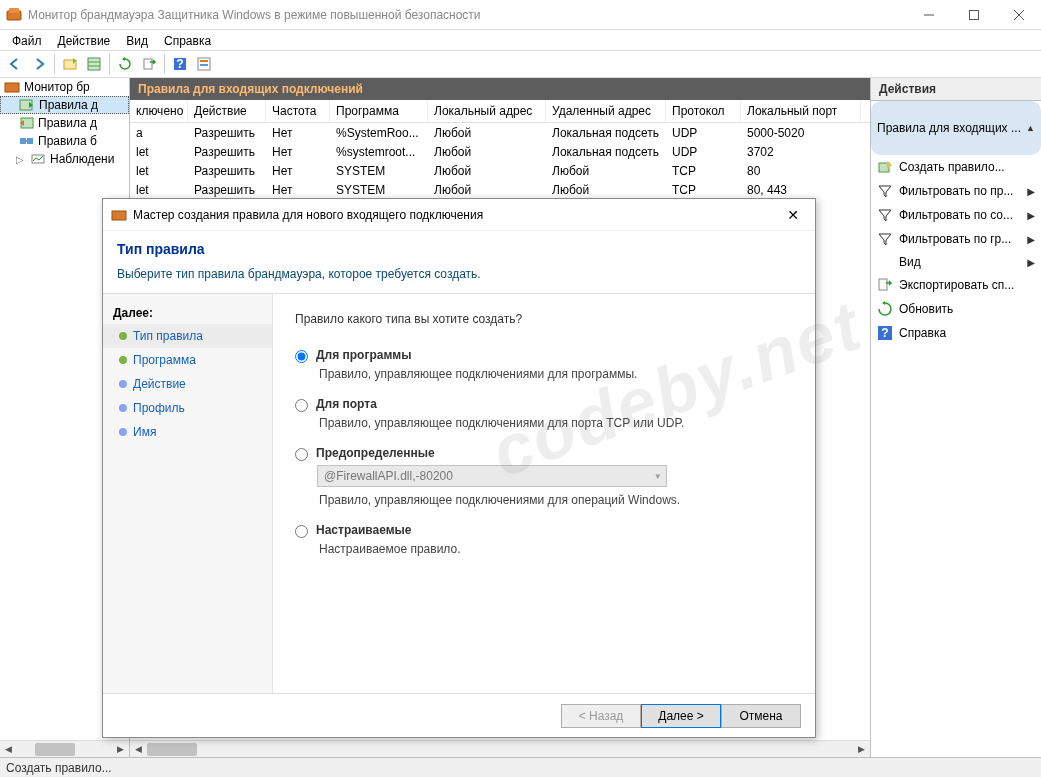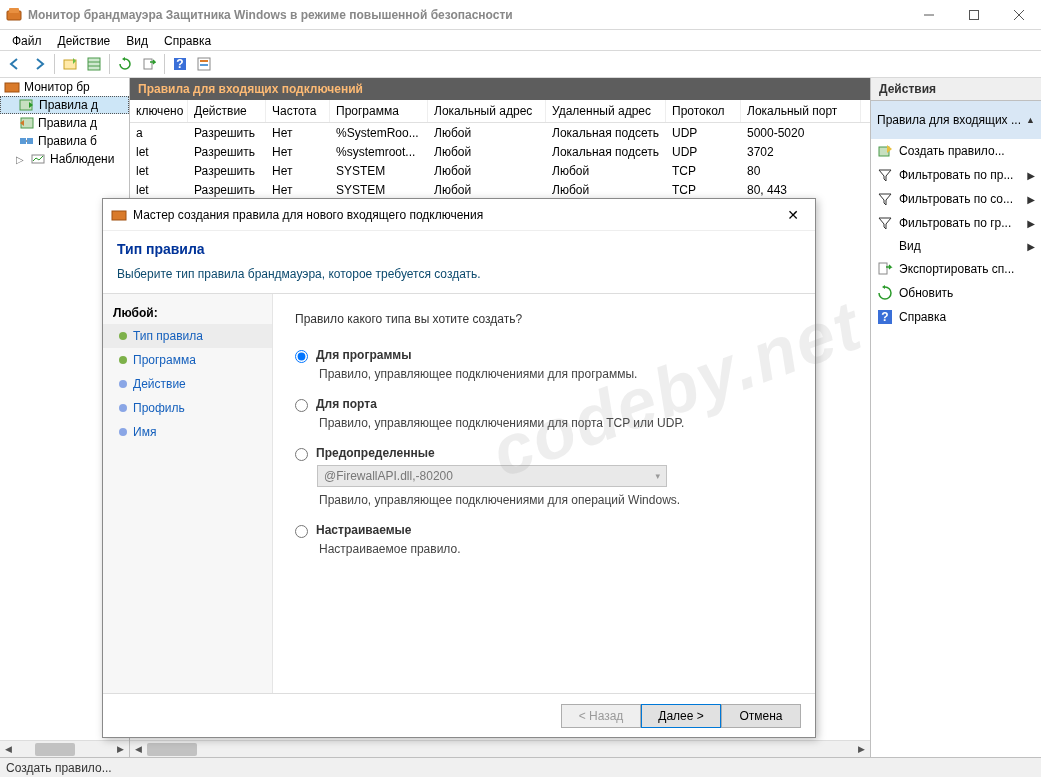--- a/index.html
+++ b/index.html
@@ -1,21 +1,21 @@
 <!DOCTYPE html>
 <html><head>
 <meta charset="utf-8">
 <style>
 * { box-sizing: border-box; margin: 0; padding: 0; font-family: "Segoe UI", Tahoma, sans-serif; font-size: 12px; }
 html, body { width: 1041px; height: 777px; overflow: hidden; background: #fff; }
 
 
 .titlebar { height: 30px; display: flex; align-items: center; padding: 0 0 0 6px; border-bottom: 1px solid #d9d9d9; }
 .titlebar .icon { width: 16px; height: 16px; margin-right: 6px; }
-.titlebar .title { color: #888; flex: 1; font-weight: bold; }
+.titlebar .title { color: #888; flex: 1; }
 .winbtns { display: flex; height: 100%; }
 .winbtn { width: 45px; height: 100%; display: flex; align-items: center; justify-content: center; color: #888; }
 
 
 .menubar { height: 20px; display: flex; align-items: flex-end; padding: 0 4px; }
 .menubar span { padding: 2px 8px; cursor: default; }
 
 
 .toolbar { height: 28px; border-top: 1px solid #d9d9d9; border-bottom: 1px solid #d9d9d9; display: flex; align-items: center; padding: 0 4px; gap: 2px; }
 .tb-btn { width: 22px; height: 22px; display: flex; align-items: center; justify-content: center; border: 1px solid transparent; }
@@ -46,21 +46,21 @@
 .center-scroll-h .arr{ width:17px; text-align:center; color:#555; font-size:9px;}
 .center-scroll-h .track{ flex:1; height:13px; position:relative;}
 .center-scroll-h .thumb{ position:absolute; left:0; width:50px; height:13px; background:#c2c2c2; border-radius:2px;}
 
 
 .c0{width:58px}.c1{width:78px}.c2{width:64px}.c3{width:98px}.c4{width:118px}.c5{width:120px}.c6{width:75px}.c7{width:120px}
 
 
 .actions-pane { width: 170px; display: flex; flex-direction: column; }
 .actions-header { background: #efefef; border-bottom: 1px solid #bfbfbf; padding: 4px 8px; font-weight: bold; color:#333; }
-.actions-sub { background: #d9e7f5; padding: 12px 6px; display:flex; align-items:center; gap:4px; }
+.actions-sub { background: #d9e7f5; padding: 20px 6px; display:flex; align-items:center; gap:4px;border-radius:10px; }
 .actions-sub .collapse { margin-left:auto; font-size:9px; color:#333;}
 .action-item { display: flex; align-items: center; gap: 6px; padding: 4px 6px; cursor: default; }
 .action-item .chev { margin-left: auto; font-size: 10px; color:#333;}
 .action-icon { width: 16px; height: 16px; display:inline-flex; align-items:center; justify-content:center;}
 .action-indent { padding-left: 28px; }
 
 
 .statusbar { height: 20px; border-top: 1px solid #bfbfbf; display: flex; align-items: center; padding: 0 6px; color:#333; background:#f0f0f0;}
 
 
@@ -396,21 +396,21 @@
       </span>
     <span class="title">Мастер создания правила для нового входящего подключения</span>
     <span class="dlg-close">✕</span>
   </div>
   <div class="dlg-top">
     <h2>Тип правила</h2>
     <p>Выберите тип правила брандмауэра, которое требуется создать.</p>
   </div>
   <div class="dlg-body">
     <div class="dlg-steps">
-      <div class="hdr">Любой:</div>
+      <div class="hdr">Далее:</div>
       <div class="step current">
           <span class="bullet"></span>
           <span>Тип правила</span>
         </div>
       <div class="step">
           <span class="bullet"></span>
           <span>Программа</span>
         </div>
       <div class="step">
           <span class="bullet grey"></span>

